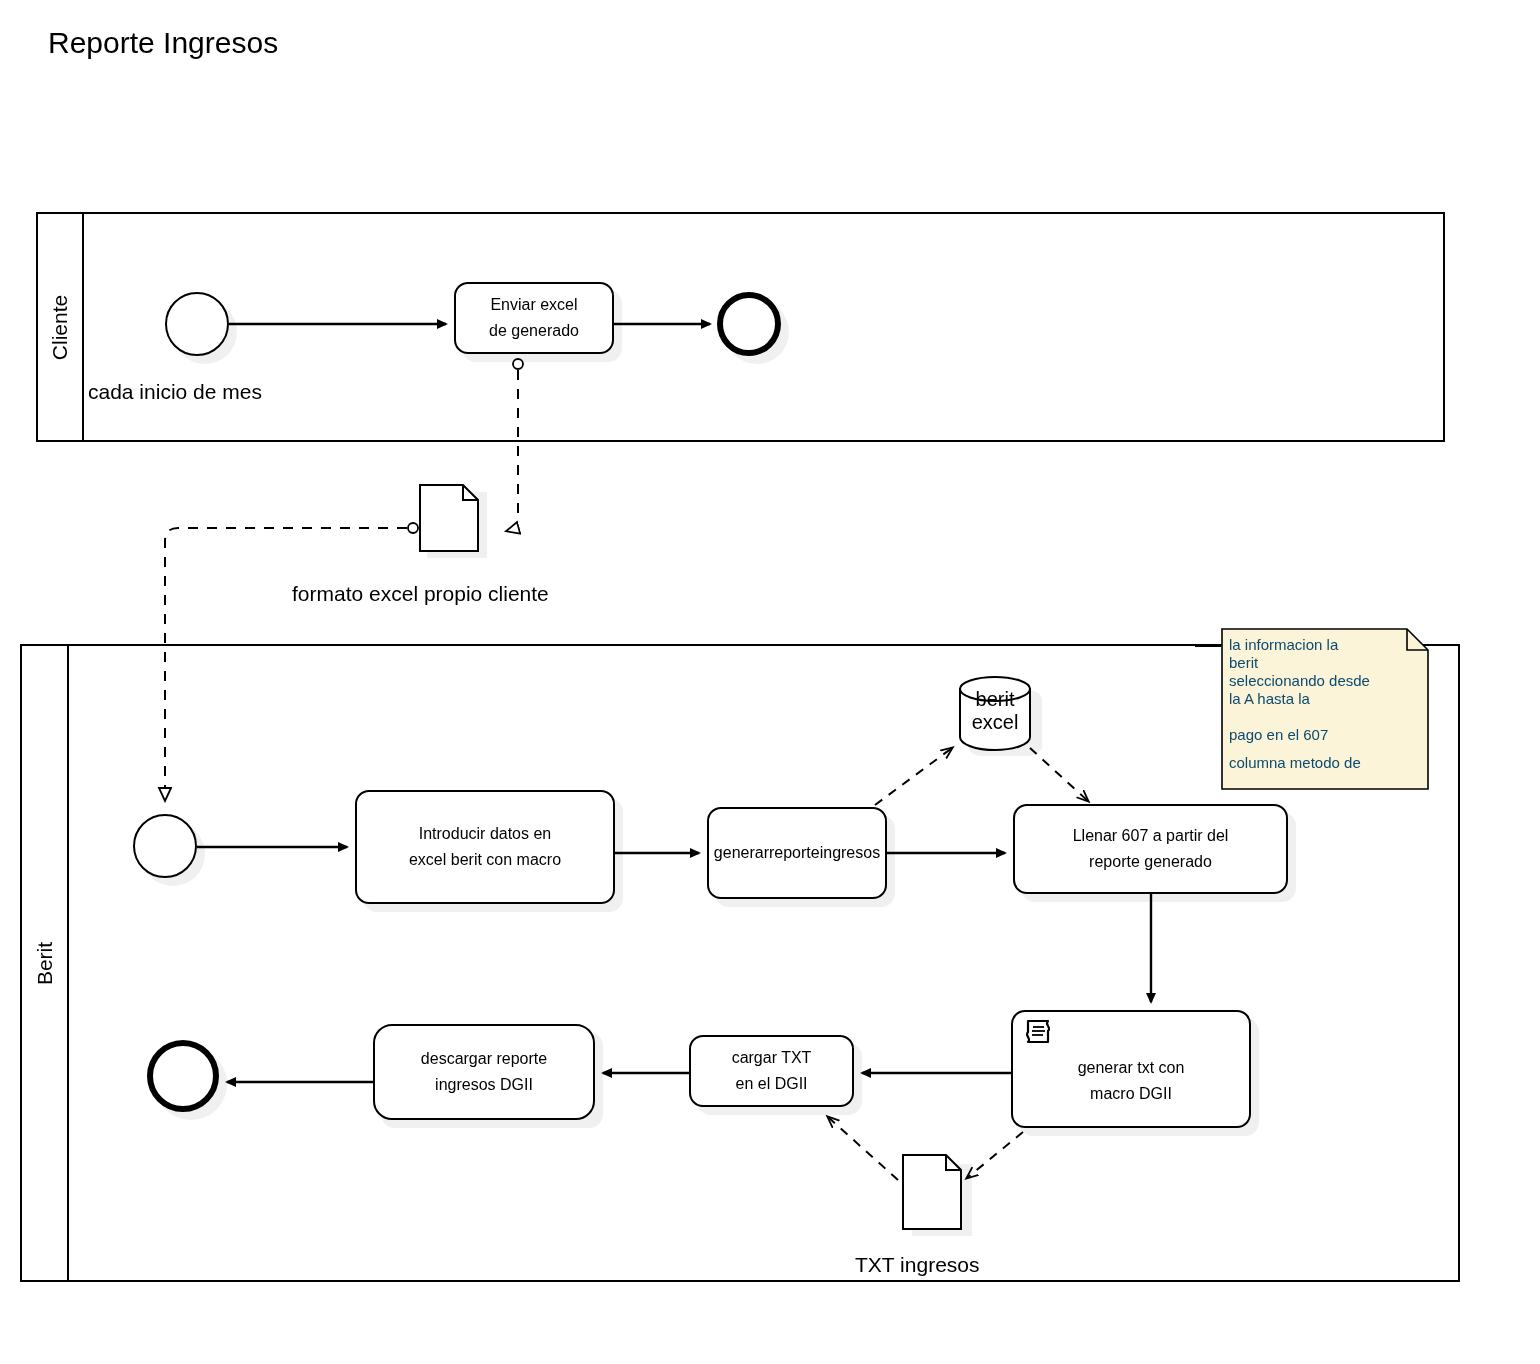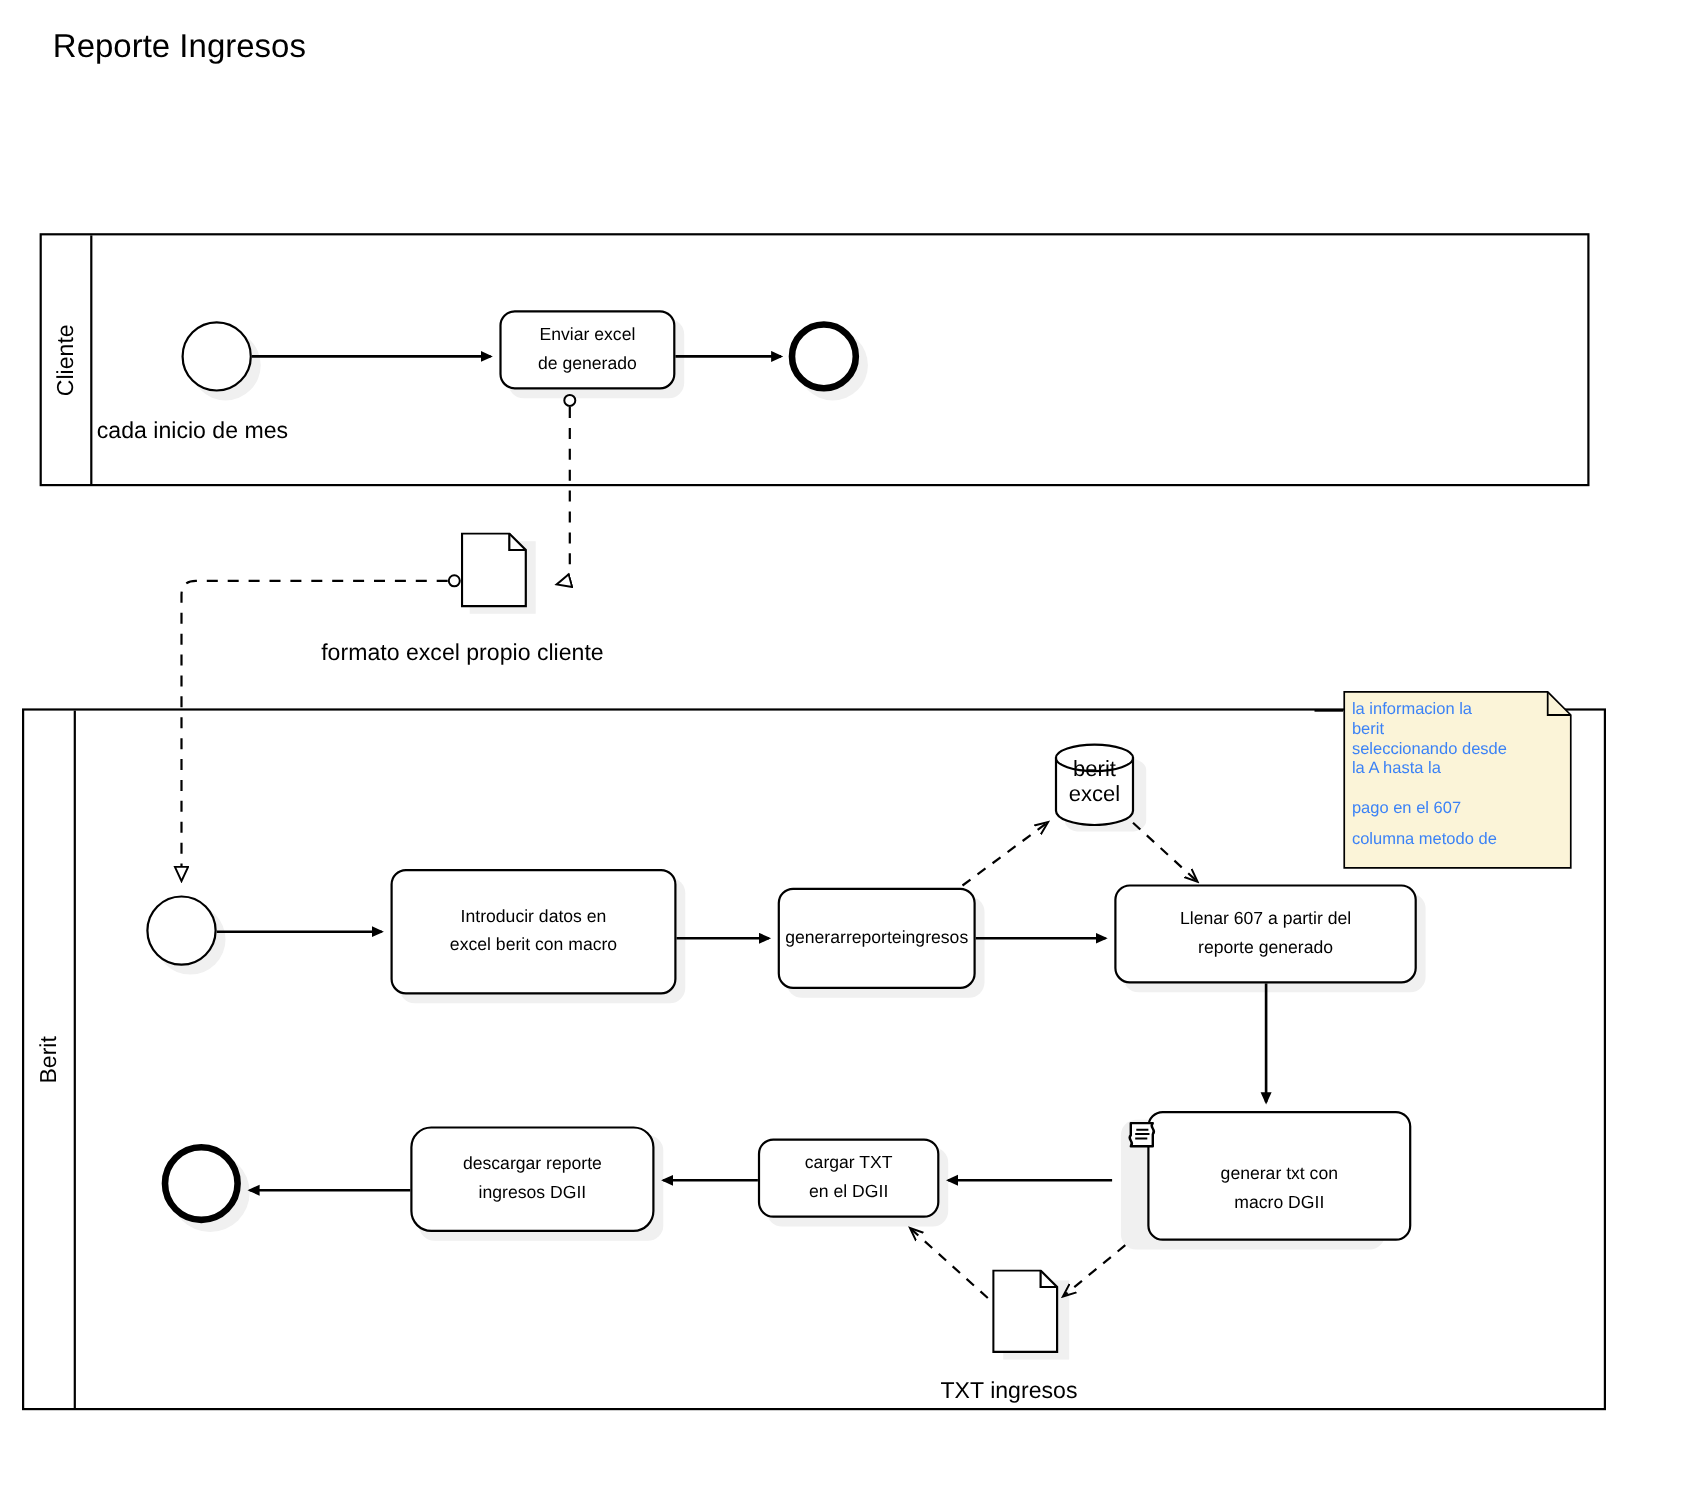--- a/index.html
+++ b/index.html
@@ -62,21 +62,20 @@
     justify-content:center;
     text-align:center;
     font-size:16px;
     line-height:26px;
     z-index:2;
     padding:2px 4px;
   }
   .task.with-icon{
     align-items:center;
     padding-top:26px;
-    margin-left:32px;
   }
   .script-icon{
     position:absolute;
     left:14px; top:10px;
     width:32px; height:28px;
     z-index:3;
   }
   .event{
     border-radius:50%;
     background:#ffffff;
@@ -91,21 +90,21 @@
   .cyl{position:absolute;z-index:2;}
   .note{
     position:absolute;
     z-index:6;
   }
   .note-text{
     position:absolute;
     z-index:7;
     font-size:15px;
     line-height:18px;
-    color:#3b82f6;
+    color:#0c4a6e;
     white-space:pre-line;
   }
   .label{
     position:absolute;
     font-size:21px;
     line-height:25px;
     white-space:nowrap;
     z-index:4;
   }
   .ds-label{

